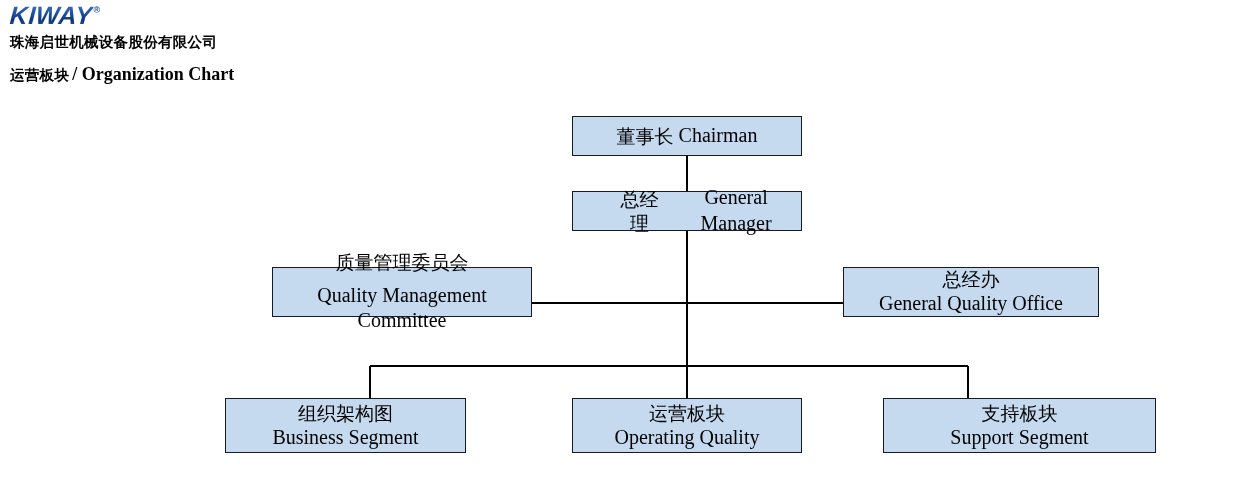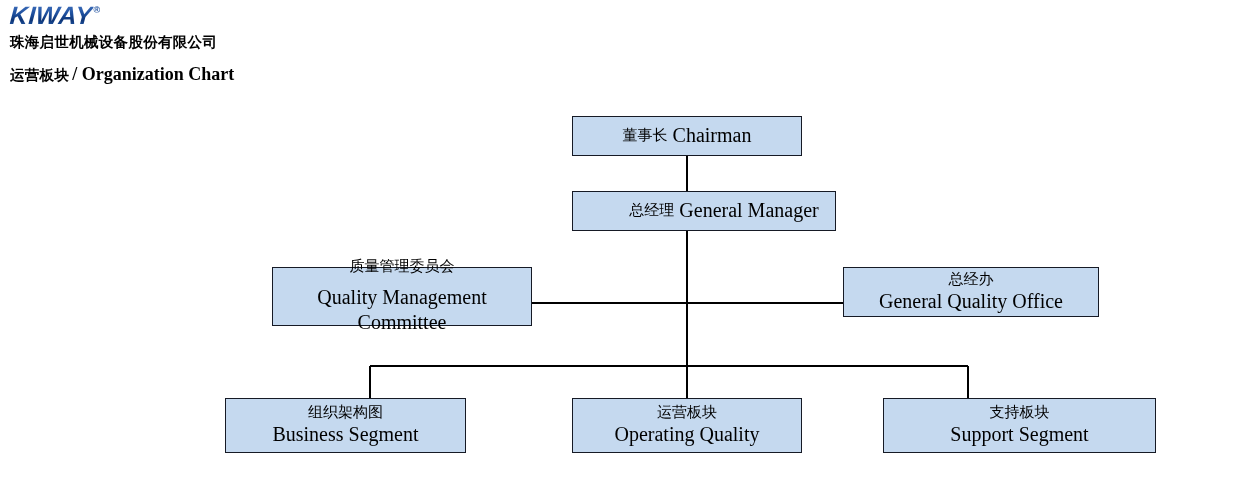--- a/index.html
+++ b/index.html
@@ -110,21 +110,21 @@
     display: flex;
     flex-direction: column;
     align-items: center;
     justify-content: center;
     text-align: center;
     color: #000000;
     line-height: 1.28;
   }
   .node .cn {
     font-family: "DejaVu Sans", "Liberation Sans", sans-serif;
-    font-size: 15px;
+    font-size: 19px;
   }
   .node .en {
     font-family: "Liberation Serif", "DejaVu Serif", serif;
     font-size: 20px;
   }
   .node.inline {
     flex-direction: row;
     justify-content: center;
   }
   .node.inline .en {
@@ -168,26 +168,26 @@
         <line x1="687" y1="366" x2="687" y2="398"></line>
         <line x1="968" y1="366" x2="968" y2="398"></line>
       </g>
     </svg>
 
     <div class="node inline" style="left:572px; top:116px; width:230px; height:40px;">
       <span class="cn">董事长</span>
       <span class="en">Chairman</span>
     </div>
 
-    <div class="node inline" style="left:572px; top:191px; width:264px; height:40px;padding-left:40px;">
+    <div class="node inline" style="left:572px; top:191px; width:230px; height:40px;padding-left:40px;">
       <span class="cn">总经理</span>
       <span class="en">General Manager</span>
     </div>
 
-    <div class="node" style="left:272px; top:267px; width:260px; height:59px;gap:8px;">
+    <div class="node" style="left:272px; top:267px; width:260px; height:50px;gap:8px;">
       <span class="cn">质量管理委员会</span>
       <span class="en">Quality Management Committee</span>
     </div>
 
     <div class="node" style="left:843px; top:267px; width:256px; height:50px;">
       <span class="cn">总经办</span>
       <span class="en">General Quality Office</span>
     </div>
 
     <div class="node" style="left:225px; top:398px; width:241px; height:55px;">

